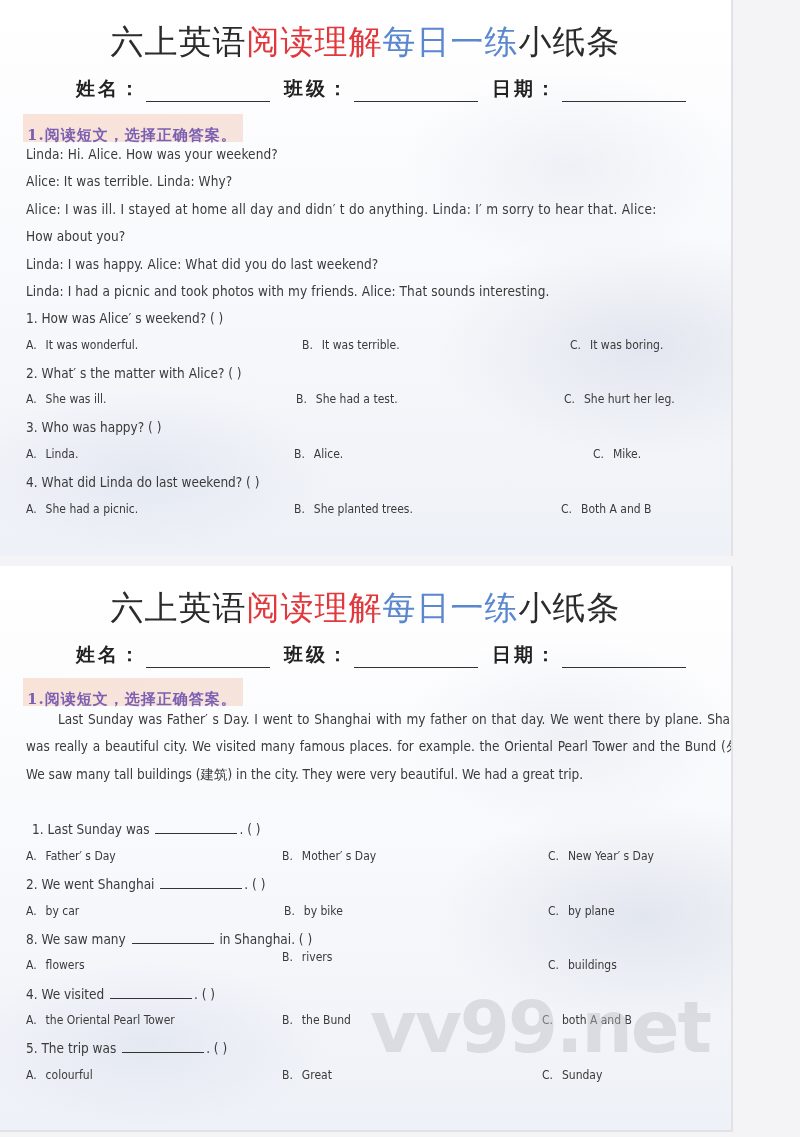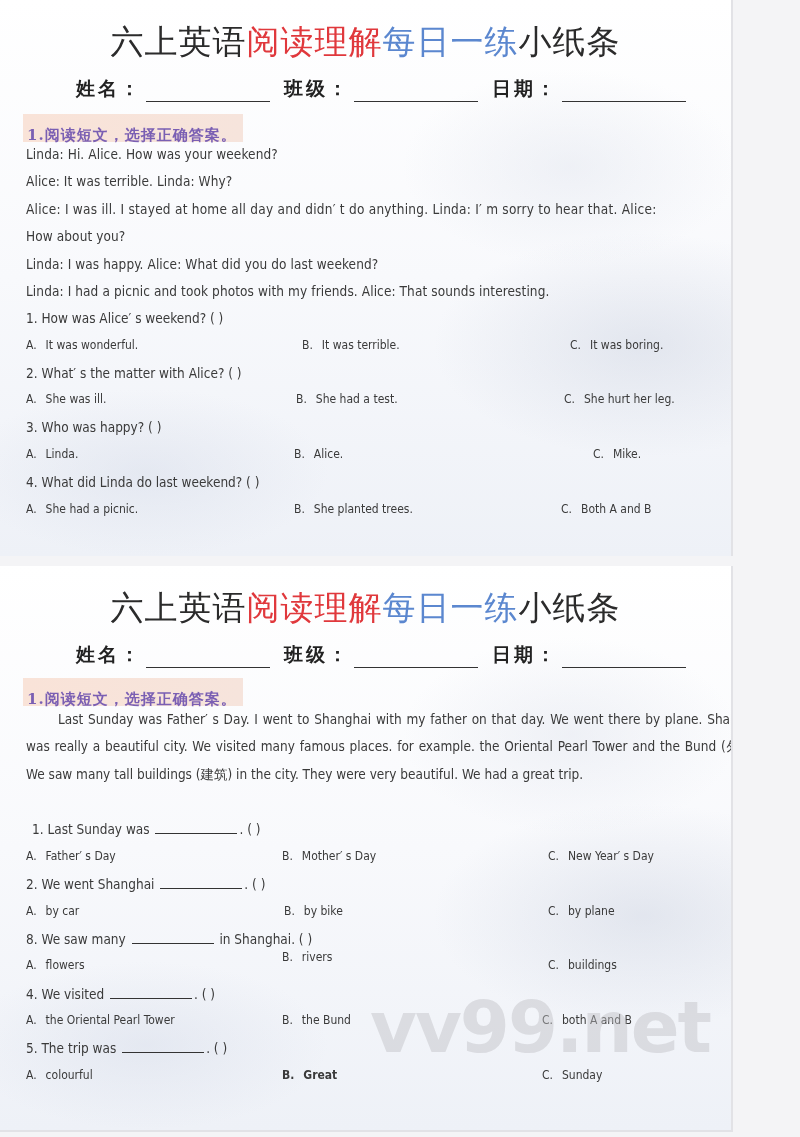--- a/index.html
+++ b/index.html
@@ -138,17 +138,17 @@
   <div class="opt" style="top:384px; left:282px;"><span class="letter">B.</span><span>rivers</span></div>
   <div class="opt" style="top:392px; left:548px;"><span class="letter">C.</span><span>buildings</span></div>
 
   <div class="q" style="top:420px;"><span>4.  We visited</span> <span class="blank"></span><span>. (        )</span></div>
   <div class="opt" style="top:447px; left:26px;"><span class="letter">A.</span><span>the Oriental Pearl Tower</span></div>
   <div class="opt" style="top:447px; left:282px;"><span class="letter">B.</span><span>the Bund</span></div>
   <div class="opt" style="top:447px; left:542px;"><span class="letter">C.</span><span>both A and B</span></div>
 
   <div class="q" style="top:474px;"><span>5.  The trip was</span> <span class="blank"></span><span>. (        )</span></div>
   <div class="opt" style="top:502px; left:26px;"><span class="letter">A.</span><span>colourful</span></div>
-  <div class="opt" style="top:502px; left:282px;font-weight:bold;"><span class="letter">B.</span><span>Great</span></div>
+  <div class="opt" style="top:502px; left:282px;"><span class="letter">B.</span><span>Great</span></div>
   <div class="opt" style="top:502px; left:542px;"><span class="letter">C.</span><span>Sunday</span></div>
 </div>
 
 <div class="watermark">vv99.net</div>
 
 </body></html>

